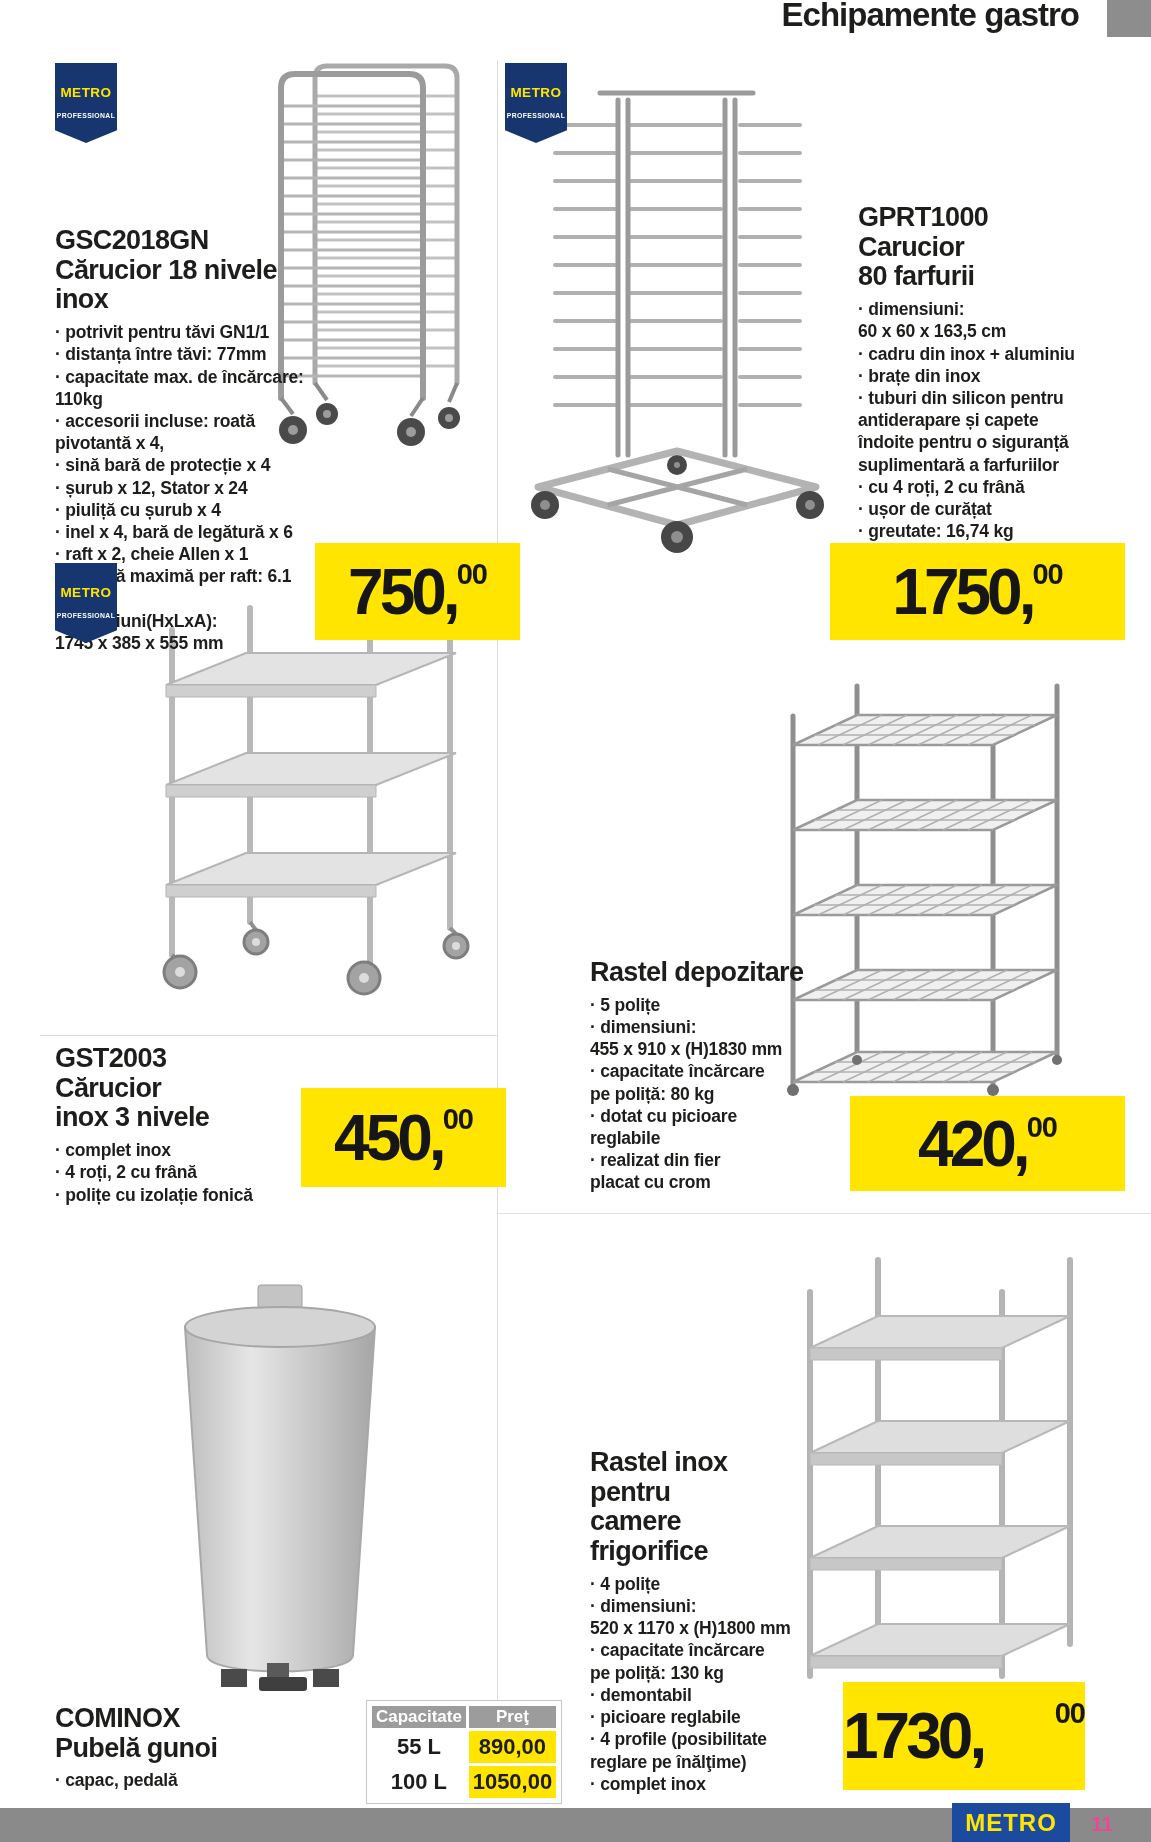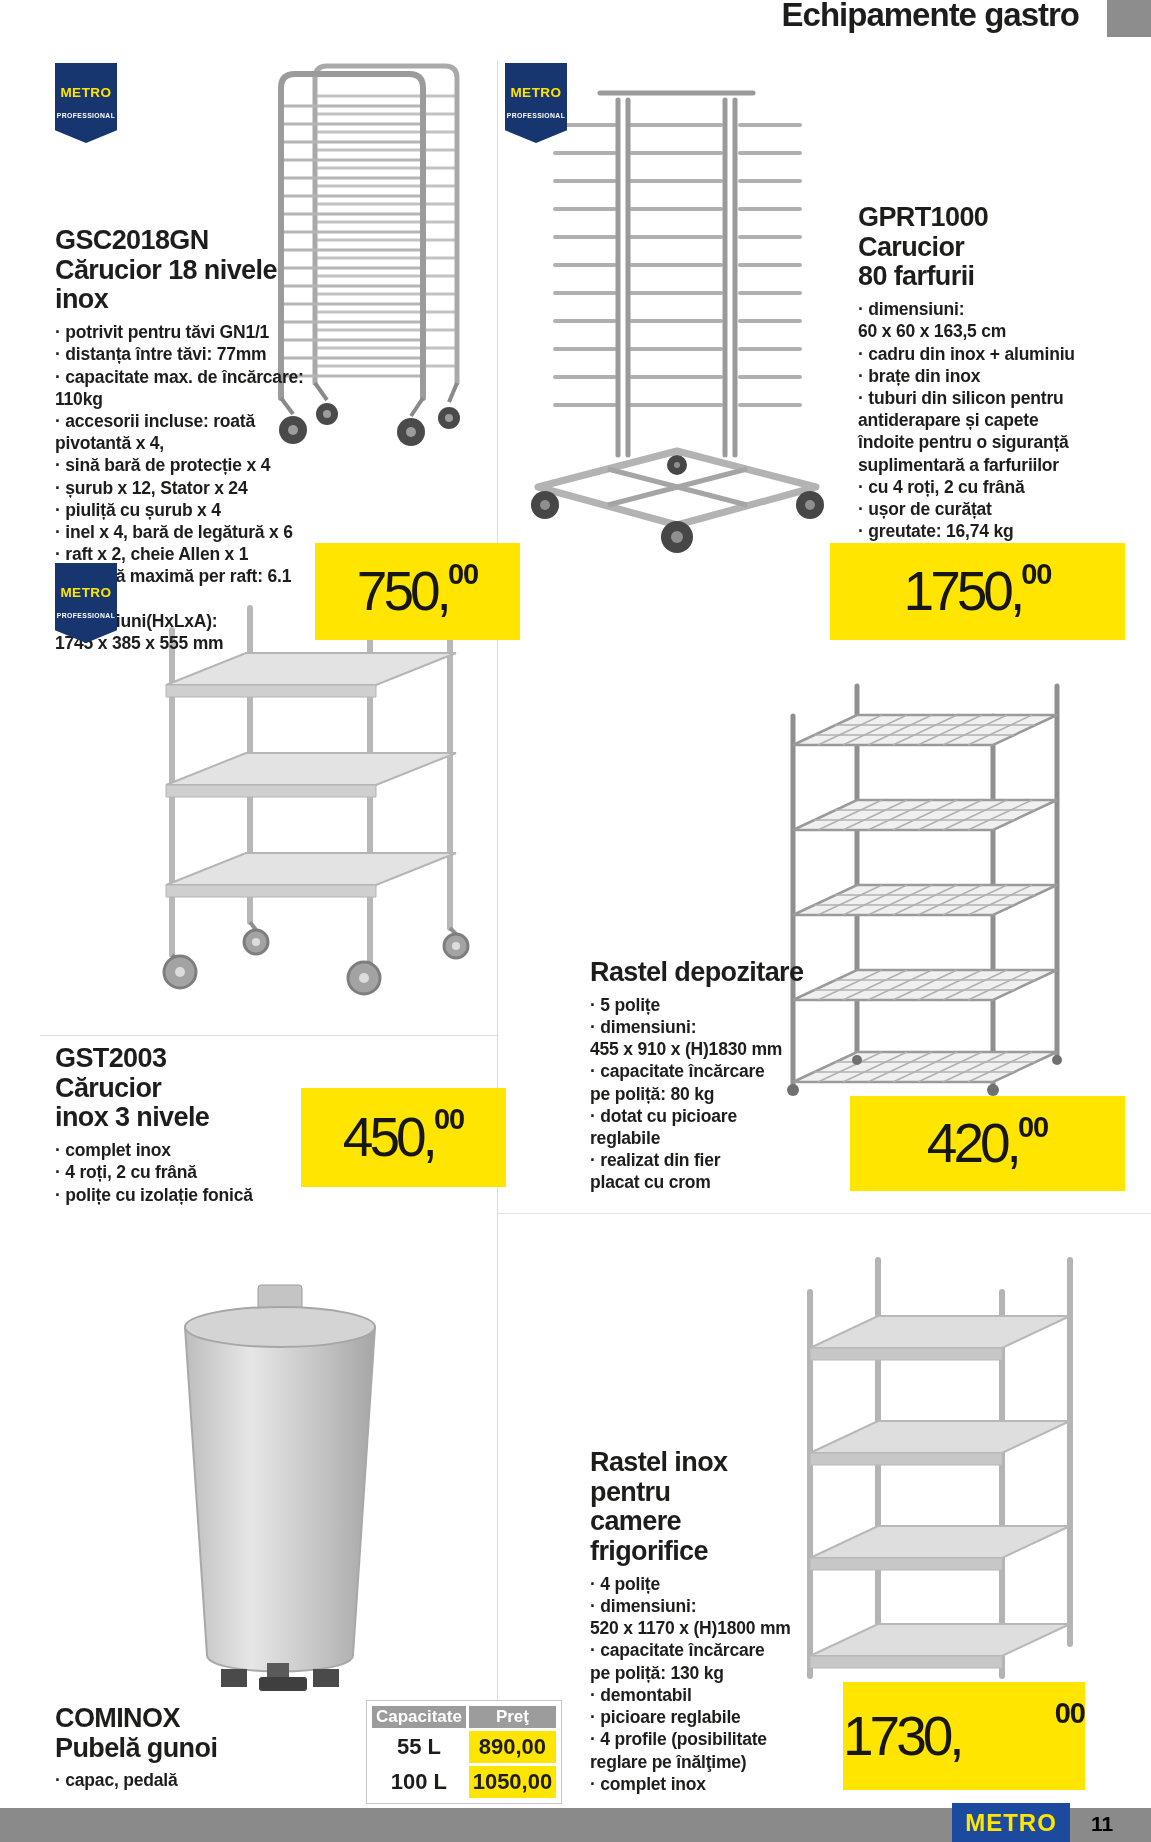--- a/index.html
+++ b/index.html
@@ -32,35 +32,35 @@
   .features{list-style:none;margin:6px 0 0;padding:0;}
   .features li{white-space:pre-line;font-size:17.5px;font-weight:bold;line-height:1.27;letter-spacing:-.2px;}
   .features li::before{content:"· ";}
   
   .price-box{position:absolute;background:#ffe500;display:flex;justify-content:center;align-items:center;z-index:4;}
   .p1{left:315px;top:543px;width:205px;height:97px;}
   .p2{left:830px;top:543px;width:295px;height:97px;}
   .p3{left:301px;top:1088px;width:205px;height:99px;}
   .p4{left:850px;top:1096px;width:275px;height:95px;}
   .p5{left:843px;top:1682px;width:242px;height:108px;justify-content:space-between;}
-  .price-main{font-size:55px;font-weight:normal;letter-spacing:-4px;color:#161616;line-height:1;}
+  .price-main{font-size:64px;font-weight:bold;letter-spacing:-4px;color:#161616;line-height:1;}
   .price-sup{font-size:29px;font-weight:bold;color:#161616;align-self:flex-start;margin-top:15px;letter-spacing:-1px;}
   
   .price-table{position:absolute;left:366px;top:1700px;width:196px;z-index:3;border:1px solid #c6c6c6;background:#fff;padding:2px;box-sizing:border-box;}
   .price-table table{border-collapse:separate;border-spacing:3px;width:100%;}
   .price-table th{background:#9c9c9c;color:#fff;font-size:17px;font-weight:bold;padding:1px 2px;text-align:center;}
   .price-table td{font-size:22px;text-align:center;padding:3px 2px;color:#1d1d1b;}
   .price-table td.cap{background:#fff;font-weight:bold;}
   .price-table td.prc{background:#ffe500;font-weight:bold;}
   
   .footer-bar{position:absolute;left:0;top:1808px;width:1151px;height:34px;background:#8a8a8a;}
   .metro-logo{position:absolute;left:952px;top:1803px;width:118px;height:39px;background:#1b4a9e;z-index:6;
               display:flex;align-items:center;justify-content:center;color:#ffe500;
               font-weight:bold;font-size:24px;letter-spacing:1px;}
-  .page-number{position:absolute;left:1082px;top:1812px;width:40px;text-align:center;color:#000000;
+  .page-number{position:absolute;left:1082px;top:1812px;width:40px;text-align:center;color:#ec4899;
                font-size:21px;font-weight:bold;z-index:6;}
 </style>
 </head>
 <body>
 
 <div class="page">
 
   <h1 class="hdr-title">Echipamente gastro</h1>
   <div class="hdr-block"></div>
 

